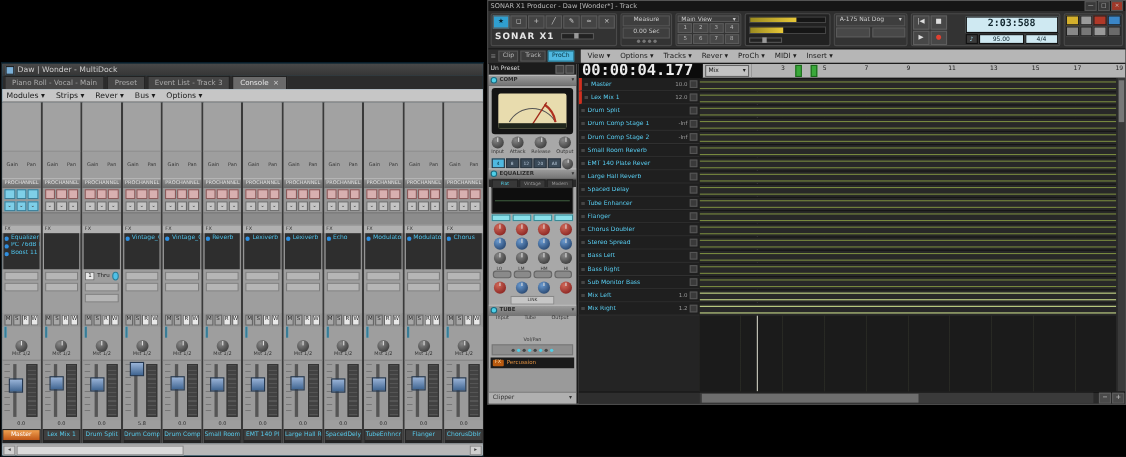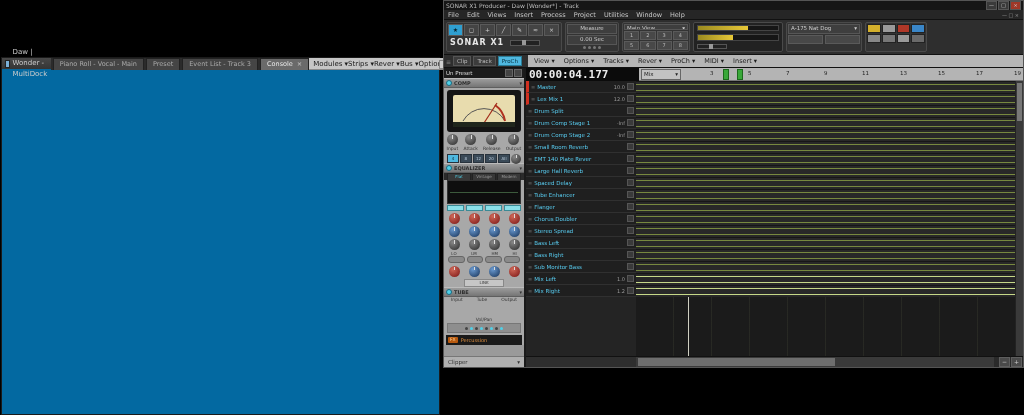--- a/index.html
+++ b/index.html
@@ -2,30 +2,30 @@
 <html><head>
 <meta charset="utf-8">
 <style>
   html,body{margin:0;padding:0;background:#000;}
   #desktop{position:relative;width:1024px;height:415px;overflow:hidden;background:#000;
            font-family:"DejaVu Sans",sans-serif;-webkit-font-smoothing:none;}
   .mono{font-family:"DejaVu Sans Mono",monospace;}
 
   
   #console-window{position:absolute;left:1px;top:57px;width:439px;height:358px;
-     background:#0369a1;border:1px solid #1a1a1a;box-sizing:border-box;display:flex;flex-direction:row;}
+     background:#0369a1;border:1px solid #1a1a1a;box-sizing:border-box;display:flex;flex-direction:column;}
   .lw-title{height:11px;background:linear-gradient(#484848,#353535);color:#ccc;font-size:7px;
      line-height:11px;padding-left:3px;display:flex;align-items:center;gap:3px;}
   .lw-ico{width:6px;height:6px;background:#7ab0d8;border:1px solid #222;display:inline-block;}
   .lw-tabs{height:12px;background:#2b2b2b;display:flex;align-items:flex-end;gap:2px;padding-left:2px;}
   .lw-tab{font-size:6.5px;color:#aaa;background:#454545;border:1px solid #222;border-bottom:0;
      padding:1px 6px 2px 6px;line-height:8px;white-space:nowrap;}
   .lw-tab.active{background:#6a6a6a;color:#e8e8e8;}
   .lw-tab .x{margin-left:4px;color:#ccc;}
-  .lw-menu{height:11px;background:#c6c6c6;border-bottom:1px solid #8a8a8a;display:flex;
+  .lw-menu{height:11px;background:#c6c6c6;border-bottom:1px solid #8a8a8a;display:flex;gap:10px;
      padding-left:4px;align-items:center;font-size:7px;color:#1a1a1a;}
   .lw-menu span{white-space:nowrap;}
   .lw-console{flex:1;display:flex;overflow:hidden;background:#3a3a3a;}
   .strip{flex:1;background:#9e9e9e;border-right:2px solid #3a3a3a;display:flex;flex-direction:column;min-width:0;}
   .strip:last-child{border-right:0;}
   .s-blank{flex:1;background:#a2a2a2;border-bottom:1px solid #8a8a8a;}
   .s-knobs{height:24px;display:flex;justify-content:space-around;align-items:center;background:#9e9e9e;}
   .kn{border-radius:50%;background:radial-gradient(circle at 35% 30%,#888,#2a2a2a);position:relative;}
   .kn:after{content:"";position:absolute;left:50%;top:1px;width:1px;height:35%;background:#ddd;}
   .kn.k10{width:10px;height:10px;} .kn.k11{width:11px;height:11px;}
@@ -175,21 +175,21 @@
   .fxchain{height:10px;background:#1a1a1a;margin:2px 2px 0 2px;display:flex;align-items:center;gap:3px;padding:0 2px;}
   .fxchip{background:#b85a10;color:#ffd9a0;font-size:4.5px;line-height:6px;padding:0 2px;border-radius:1px;}
   .fxname{color:#e09040;font-size:5px;}
   .insp-fill{flex:1;background:#9a9a9a;}
   .insp-bottom{height:10px;background:#b0b0b0;border-top:1px solid #777;font-size:5.5px;color:#333;
      line-height:10px;padding:0 4px;display:flex;justify-content:space-between;}
 
   
   .trackpane{flex:1;display:flex;flex-direction:column;overflow:hidden;}
   .tp-header{height:13px;display:flex;}
-  .now-time{width:110px;background:#0b0b0b;color:#ececec;font-size:11px;font-weight:bold;line-height:13px;
+  .now-time{width:110px;background:#0b0b0b;color:#ececec;font-size:14px;font-weight:bold;line-height:13px;
      padding-left:3px;display:flex;align-items:center;justify-content:space-between;}
   .mode-dd{width:34px;height:9px;margin:2px 2px;background:#c2c2c2;border:1px solid #666;color:#222;
      font-size:5.5px;line-height:8px;padding:0 2px;display:flex;justify-content:space-between;}
   .ruler{flex:1;background:#b4b4b4;position:relative;border-bottom:1px solid #777;overflow:hidden;}
   .rnum{position:absolute;top:2px;font-size:5.5px;color:#222;}
   .loopmark{position:absolute;top:1px;width:4px;height:9px;background:#3aa83a;border:1px solid #1c6a1c;}
   .tp-body{flex:1;display:flex;overflow:hidden;}
   .buslist{width:110px;background:#161616;display:flex;flex-direction:column;}
   .busrow{height:12px;box-sizing:border-box;background:#1f1f1f;border-bottom:1px solid #303030;
      display:flex;align-items:center;gap:2px;padding:0 2px;position:relative;}
@@ -864,33 +864,20 @@
 
   <section id="sonar-window">
     <div class="rw-title">
       <span>SONAR X1 Producer - Daw [Wonder*] - Track</span>
       <span class="winbtns" id="winbtns">
           <span class="winbtn">—</span>
           <span class="winbtn">□</span>
           <span class="winbtn close">×</span>
         </span>
     </div>
-    <div class="rw-menu" id="rw-menu">
-        <span>File</span>
-        <span>Edit</span>
-        <span>Views</span>
-        <span>Insert</span>
-        <span>Process</span>
-        <span>Project</span>
-        <span>Utilities</span>
-        <span>Window</span>
-        <span>Help</span>
-        <span class="spacer"></span>
-        <span class="childbtn">— □ ×</span>
-      </div>
 
     <div class="rw-cbar">
       <div class="mod m-tools">
         <div class="toolrow" id="toolrow">
             <span class="toolbtn active">★</span>
             <span class="toolbtn">◻</span>
             <span class="toolbtn">+</span>
             <span class="toolbtn">╱</span>
             <span class="toolbtn">✎</span>
             <span class="toolbtn">≈</span>
@@ -943,20 +930,36 @@
           </div>
       </div>
       <div class="mod m-act">
         <div class="dd">
           <span>A-175 Nat Dog</span>
             <span>▾</span>
         </div>
         <div class="actbtns">
           <span class="actbtn"></span>
           <span class="actbtn"></span>
+        </div>
+      </div>
+      <div class="mod m-transport">
+        <div class="tgrid">
+          <span class="tbtn">|◀</span>
+          <span class="tbtn">■</span>
+          <span class="tbtn">▶</span>
+          <span class="tbtn rec">●</span>
+        </div>
+        <div class="tdisp">
+          <div class="time-big mono">2:03:588</div>
+          <div class="time-small">
+            <span class="tcell i">♪</span>
+            <span class="tcell tempo">95.00</span>
+            <span class="tcell meter">4/4</span>
+          </div>
         </div>
       </div>
       <div class="mod m-mix">
         <div class="mixrow" id="mixrow1">
             <span class="mixbtn" style="background: rgb(212, 176, 44);"></span>
             <span class="mixbtn" style="background: rgb(154, 154, 154);"></span>
             <span class="mixbtn" style="background: rgb(176, 56, 40);"></span>
             <span class="mixbtn" style="background: rgb(58, 134, 200);"></span>
           </div>
         <div class="mixrow" id="mixrow2">

